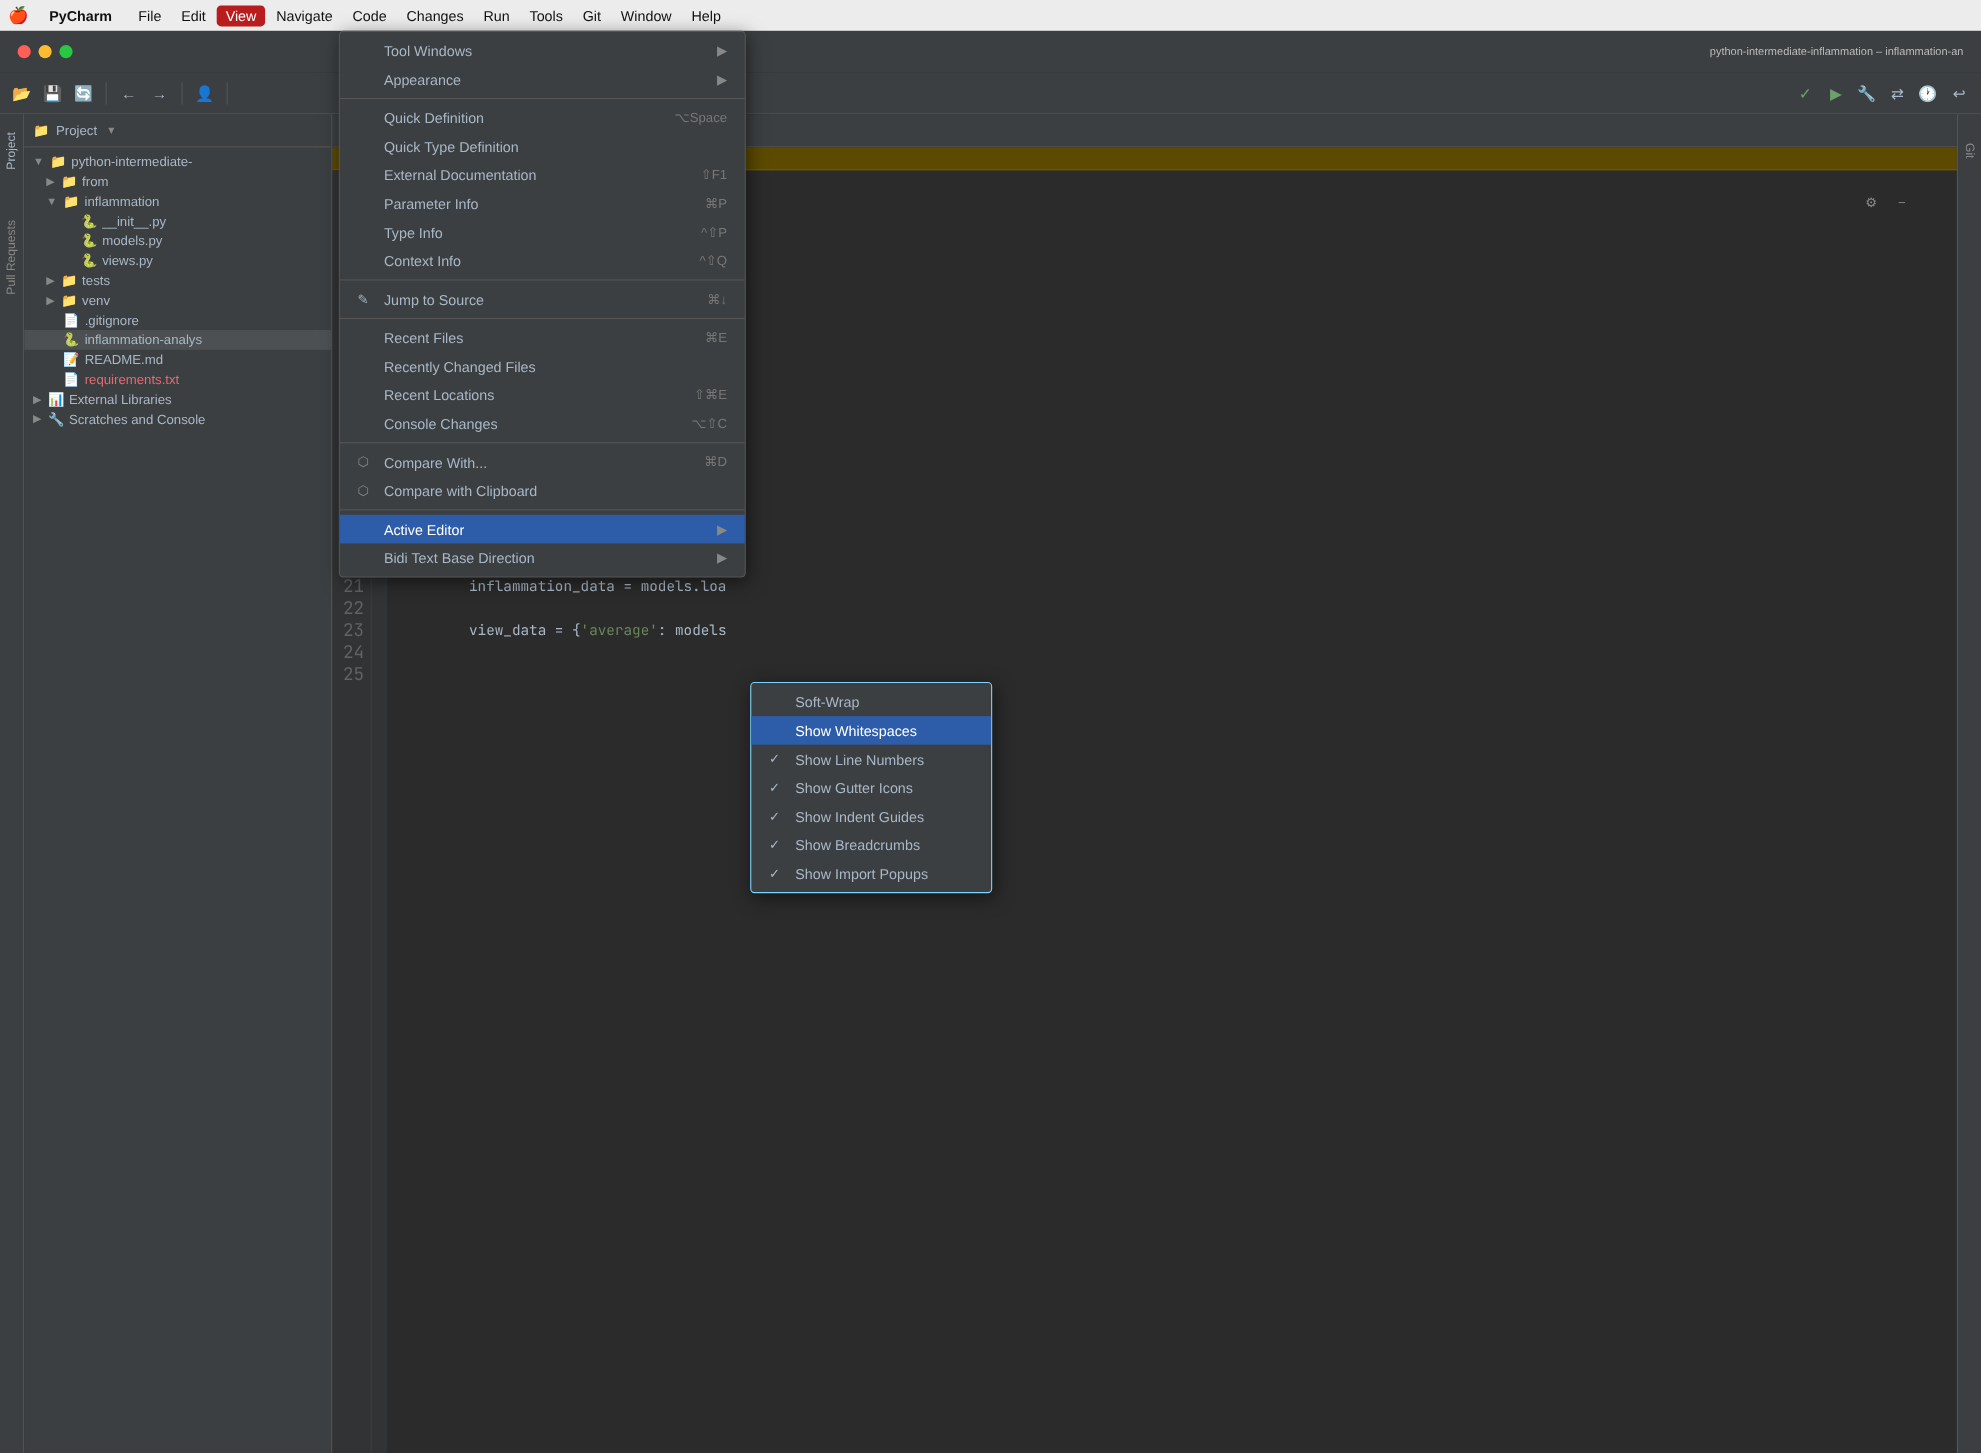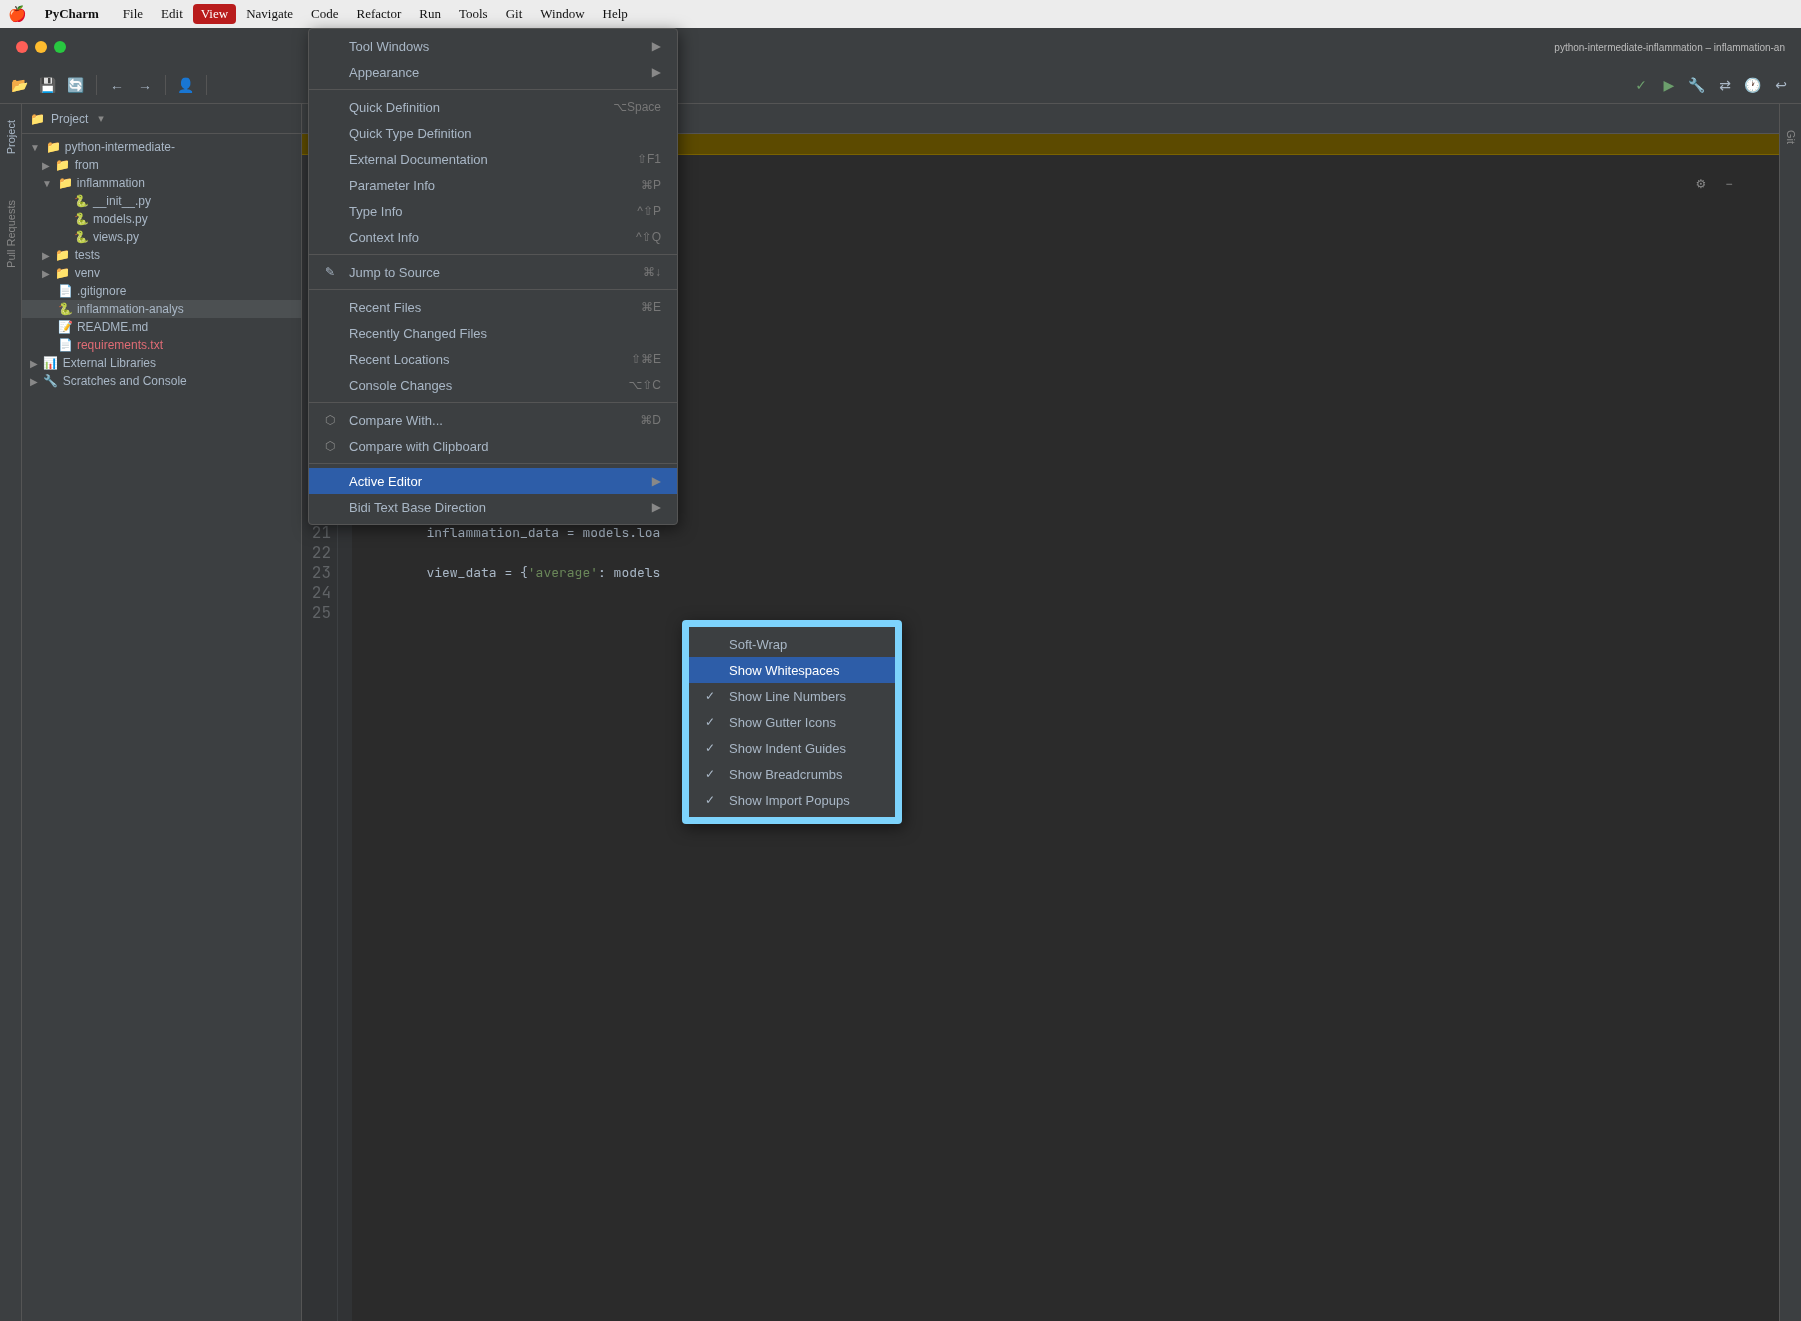--- a/index.html
+++ b/index.html
@@ -33,21 +33,20 @@
       font-weight: 700;
       margin-right: 6px;
       color: #111;
     }
     .menubar-item {
       padding: 2px 8px;
       border-radius: 4px;
       color: #111;
       cursor: pointer;
       font-size: 13px;
-      font-family: Liberation Serif, serif;
     }
     .menubar-item.active { background: #b91c1c; color: white; }
 
     
     .titlebar {
       background: #3c3f41;
       height: 38px;
       display: flex;
       align-items: center;
       padding: 0 16px;
@@ -253,21 +252,21 @@
     .menu-arrow { color: #888; font-size: 12px; }
     .menu-sep { height: 1px; background: #555; margin: 4px 0; }
     .menu-check { color: #a9b7c6; font-size: 12px; width: 16px; }
     .menu-check.empty { color: transparent; }
     .menu-icon { width: 16px; font-size: 12px; color: #888; }
 
     
     .submenu {
       position: absolute;
       background: #3c3f41;
-      border: 7px solid #7dd3fc;
+      border: 1px solid #7dd3fc;
       border-radius: 4px;
       box-shadow: 2px 4px 16px rgba(0,0,0,0.5);
       min-width: 220px;
       z-index: 400;
       padding: 4px 0;
     }
 
     .gutter-icons {
       width: 14px;
       background: #313335;
@@ -287,21 +286,21 @@
 <body>
 
 <div class="menubar">
   <span class="menubar-apple">🍎</span>
   <span class="menubar-item menubar-app">PyCharm</span>
   <span class="menubar-item">File</span>
   <span class="menubar-item">Edit</span>
   <span class="menubar-item active">View</span>
   <span class="menubar-item">Navigate</span>
   <span class="menubar-item">Code</span>
-  <span class="menubar-item">Refactor</span>
+  <span class="menubar-item">Changes</span>
   <span class="menubar-item">Run</span>
   <span class="menubar-item">Tools</span>
   <span class="menubar-item">Git</span>
   <span class="menubar-item">Window</span>
   <span class="menubar-item">Help</span>
 </div>
 
 <div class="titlebar">
   <div class="traffic-lights">
     <div class="tl tl-red"></div>

